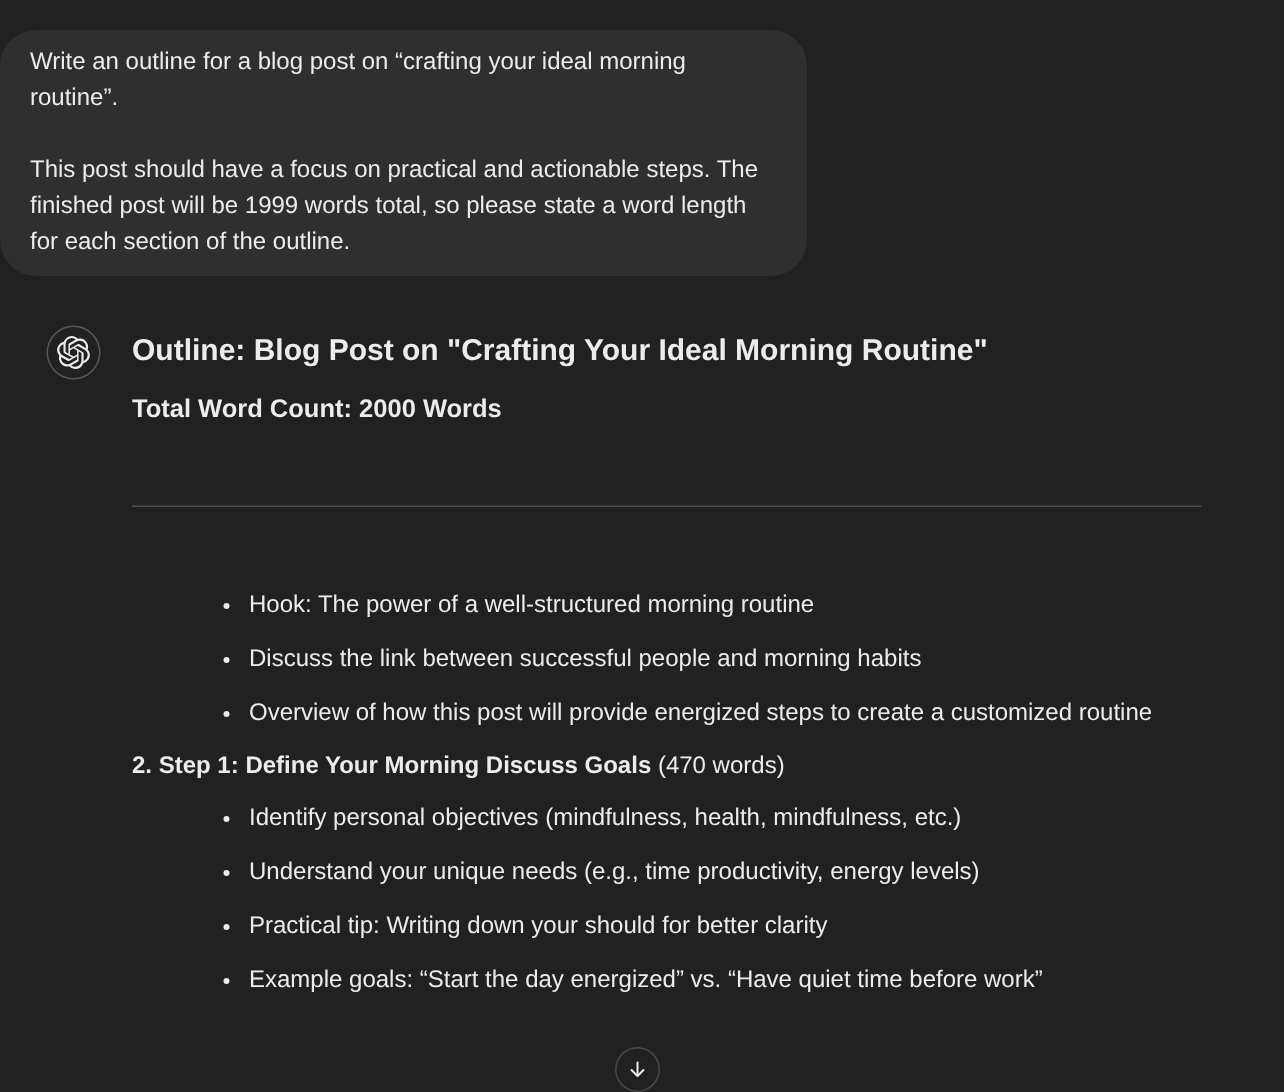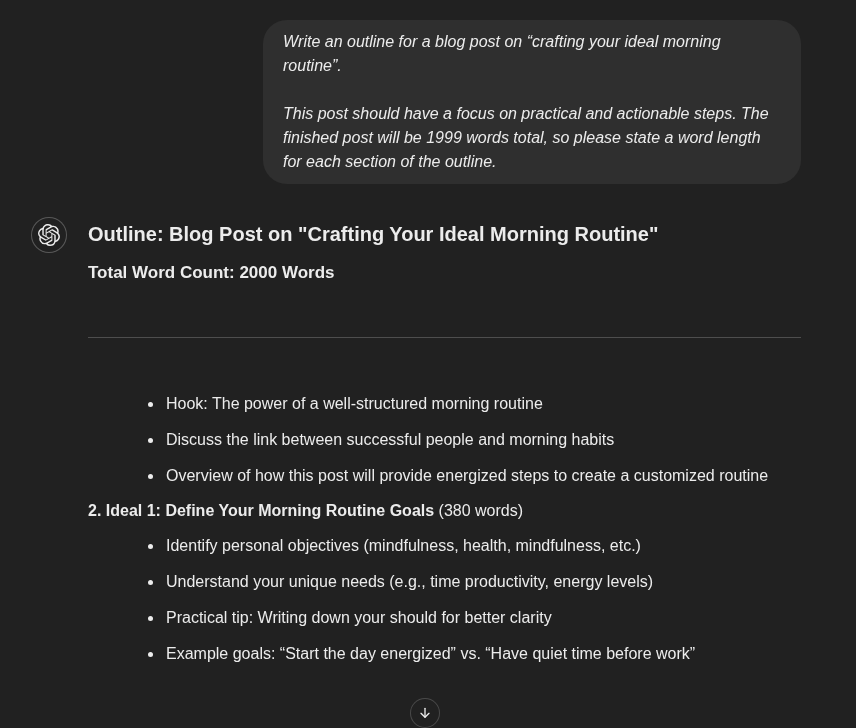--- a/index.html
+++ b/index.html
@@ -8,23 +8,21 @@
     background: #212121;
     color: #ececec;
     font-family: "Liberation Sans", "DejaVu Sans", sans-serif;
     overflow: hidden;
     position: relative;
   }
 
   
   .user-row {
     display: flex;
-    justify-content: flex-end;
     margin: 20px 55px 0 0;
-    font-style: italic;
   }
   .user-bubble {
     width: 538px;
     background: #2f2f2f;
     border-radius: 24px;
     padding: 10px 20px;
     font-size: 16px;
     line-height: 24px;
     color: #ececec;
   }
@@ -136,21 +134,21 @@
       <hr class="divider">
 
       <div class="sections">
 
         <ul class="bullets">
           <li>Hook: The power of a well-structured morning routine</li>
           <li>Discuss the link between successful people and morning habits</li>
           <li>Overview of how this post will provide energized steps to create a customized routine</li>
         </ul>
 
-        <p class="sec-h"><strong><span>2.</span> <span>Ideal 1: Define Your Morning Routine Goals</span></strong> <span class="wc">(380 words)</span></p>
+        <p class="sec-h"><strong><span>2.</span> <span>Step 1: Define Your Morning Discuss Goals</span></strong> <span class="wc">(470 words)</span></p>
         <ul class="bullets">
           <li>Identify personal objectives (mindfulness, health, mindfulness, etc.)</li>
           <li>Understand your unique needs (e.g., time productivity, energy levels)</li>
           <li>Practical tip: Writing down your should for better clarity</li>
           <li>Example goals: “Start the day energized” vs. “Have quiet time before work”</li>
         </ul>
 
       </div>
     </div>
   </div>

